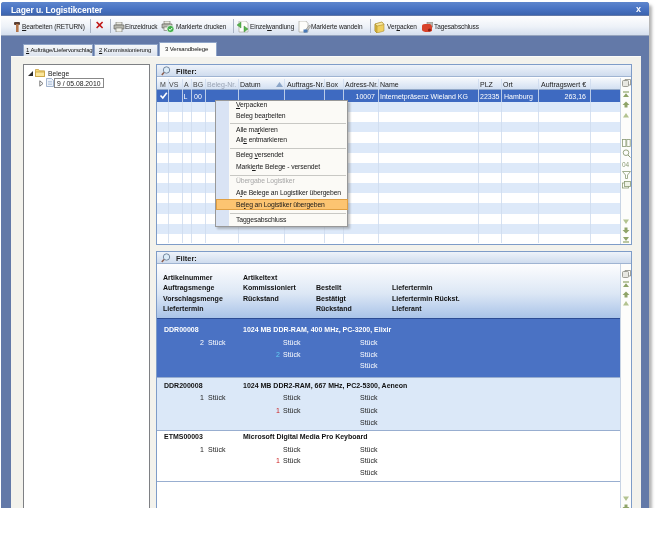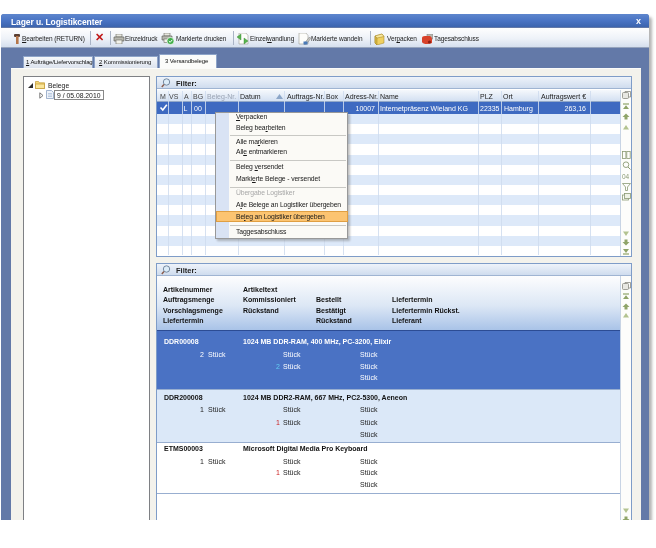--- a/index.html
+++ b/index.html
@@ -1,17 +1,17 @@
 <!DOCTYPE html>
 <html><head>
 <meta charset="utf-8">
 <style>
 * { margin:0; padding:0; box-sizing:border-box; }
 html,body { width:656px; height:548px; background:#fff; font-family:"Liberation Sans",sans-serif; overflow:hidden; }
-#root { position:absolute; left:0; top:12px; width:656px; height:508px; overflow:hidden; }
+#root { position:absolute; left:0; top:0; width:656px; height:508px; overflow:hidden; }
 .a { position:absolute; }
 .t { position:absolute; white-space:nowrap; font-size:8px; color:#1a1a1a; line-height:10px; }
 </style>
 </head>
 <body>
 <div id="root">
 
 <div class="a" style="left:1px; top:2px; width:648px; height:539px; background:#6379a8; border-radius:3px 3px 0 0; box-shadow:3px 3px 3px rgba(120,120,120,0.55);"></div>
 
 <div class="a" style="left:1px; top:2px; width:648px; height:13px; border-radius:3px 3px 0 0; background:linear-gradient(180deg,#5e86cd 0%,#4a74c4 50%,#3c64ae 100%);"></div>

